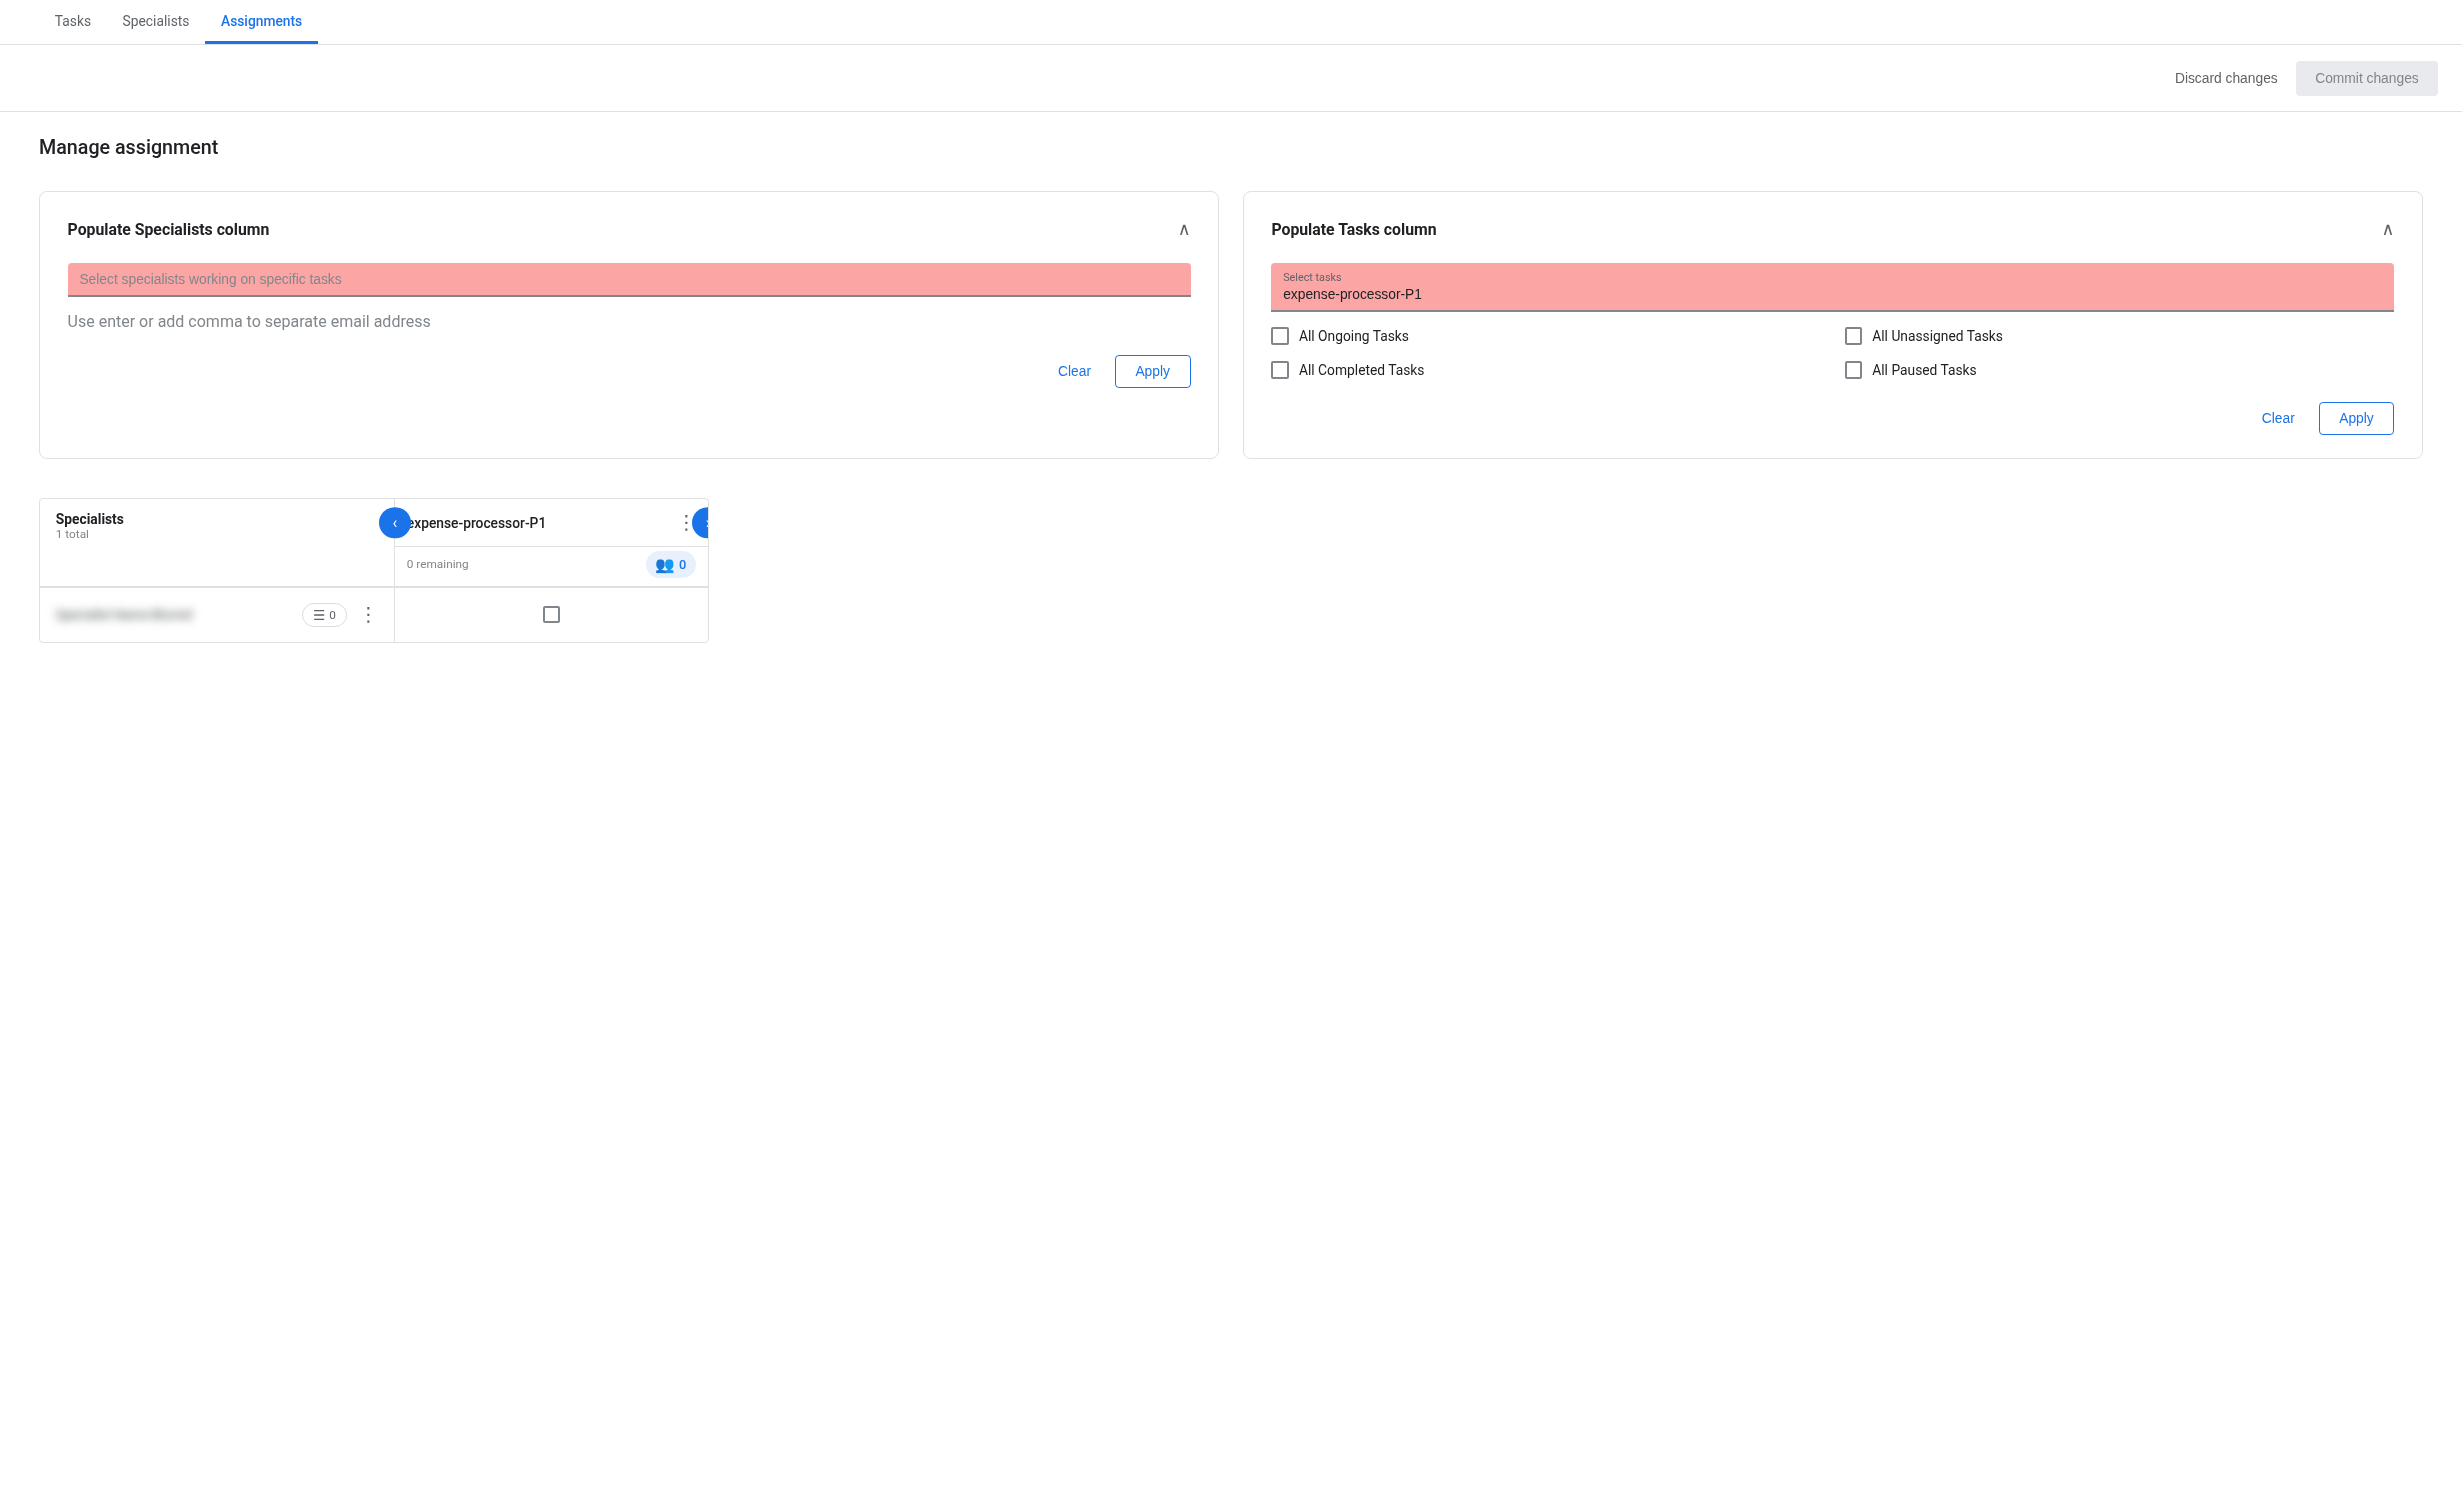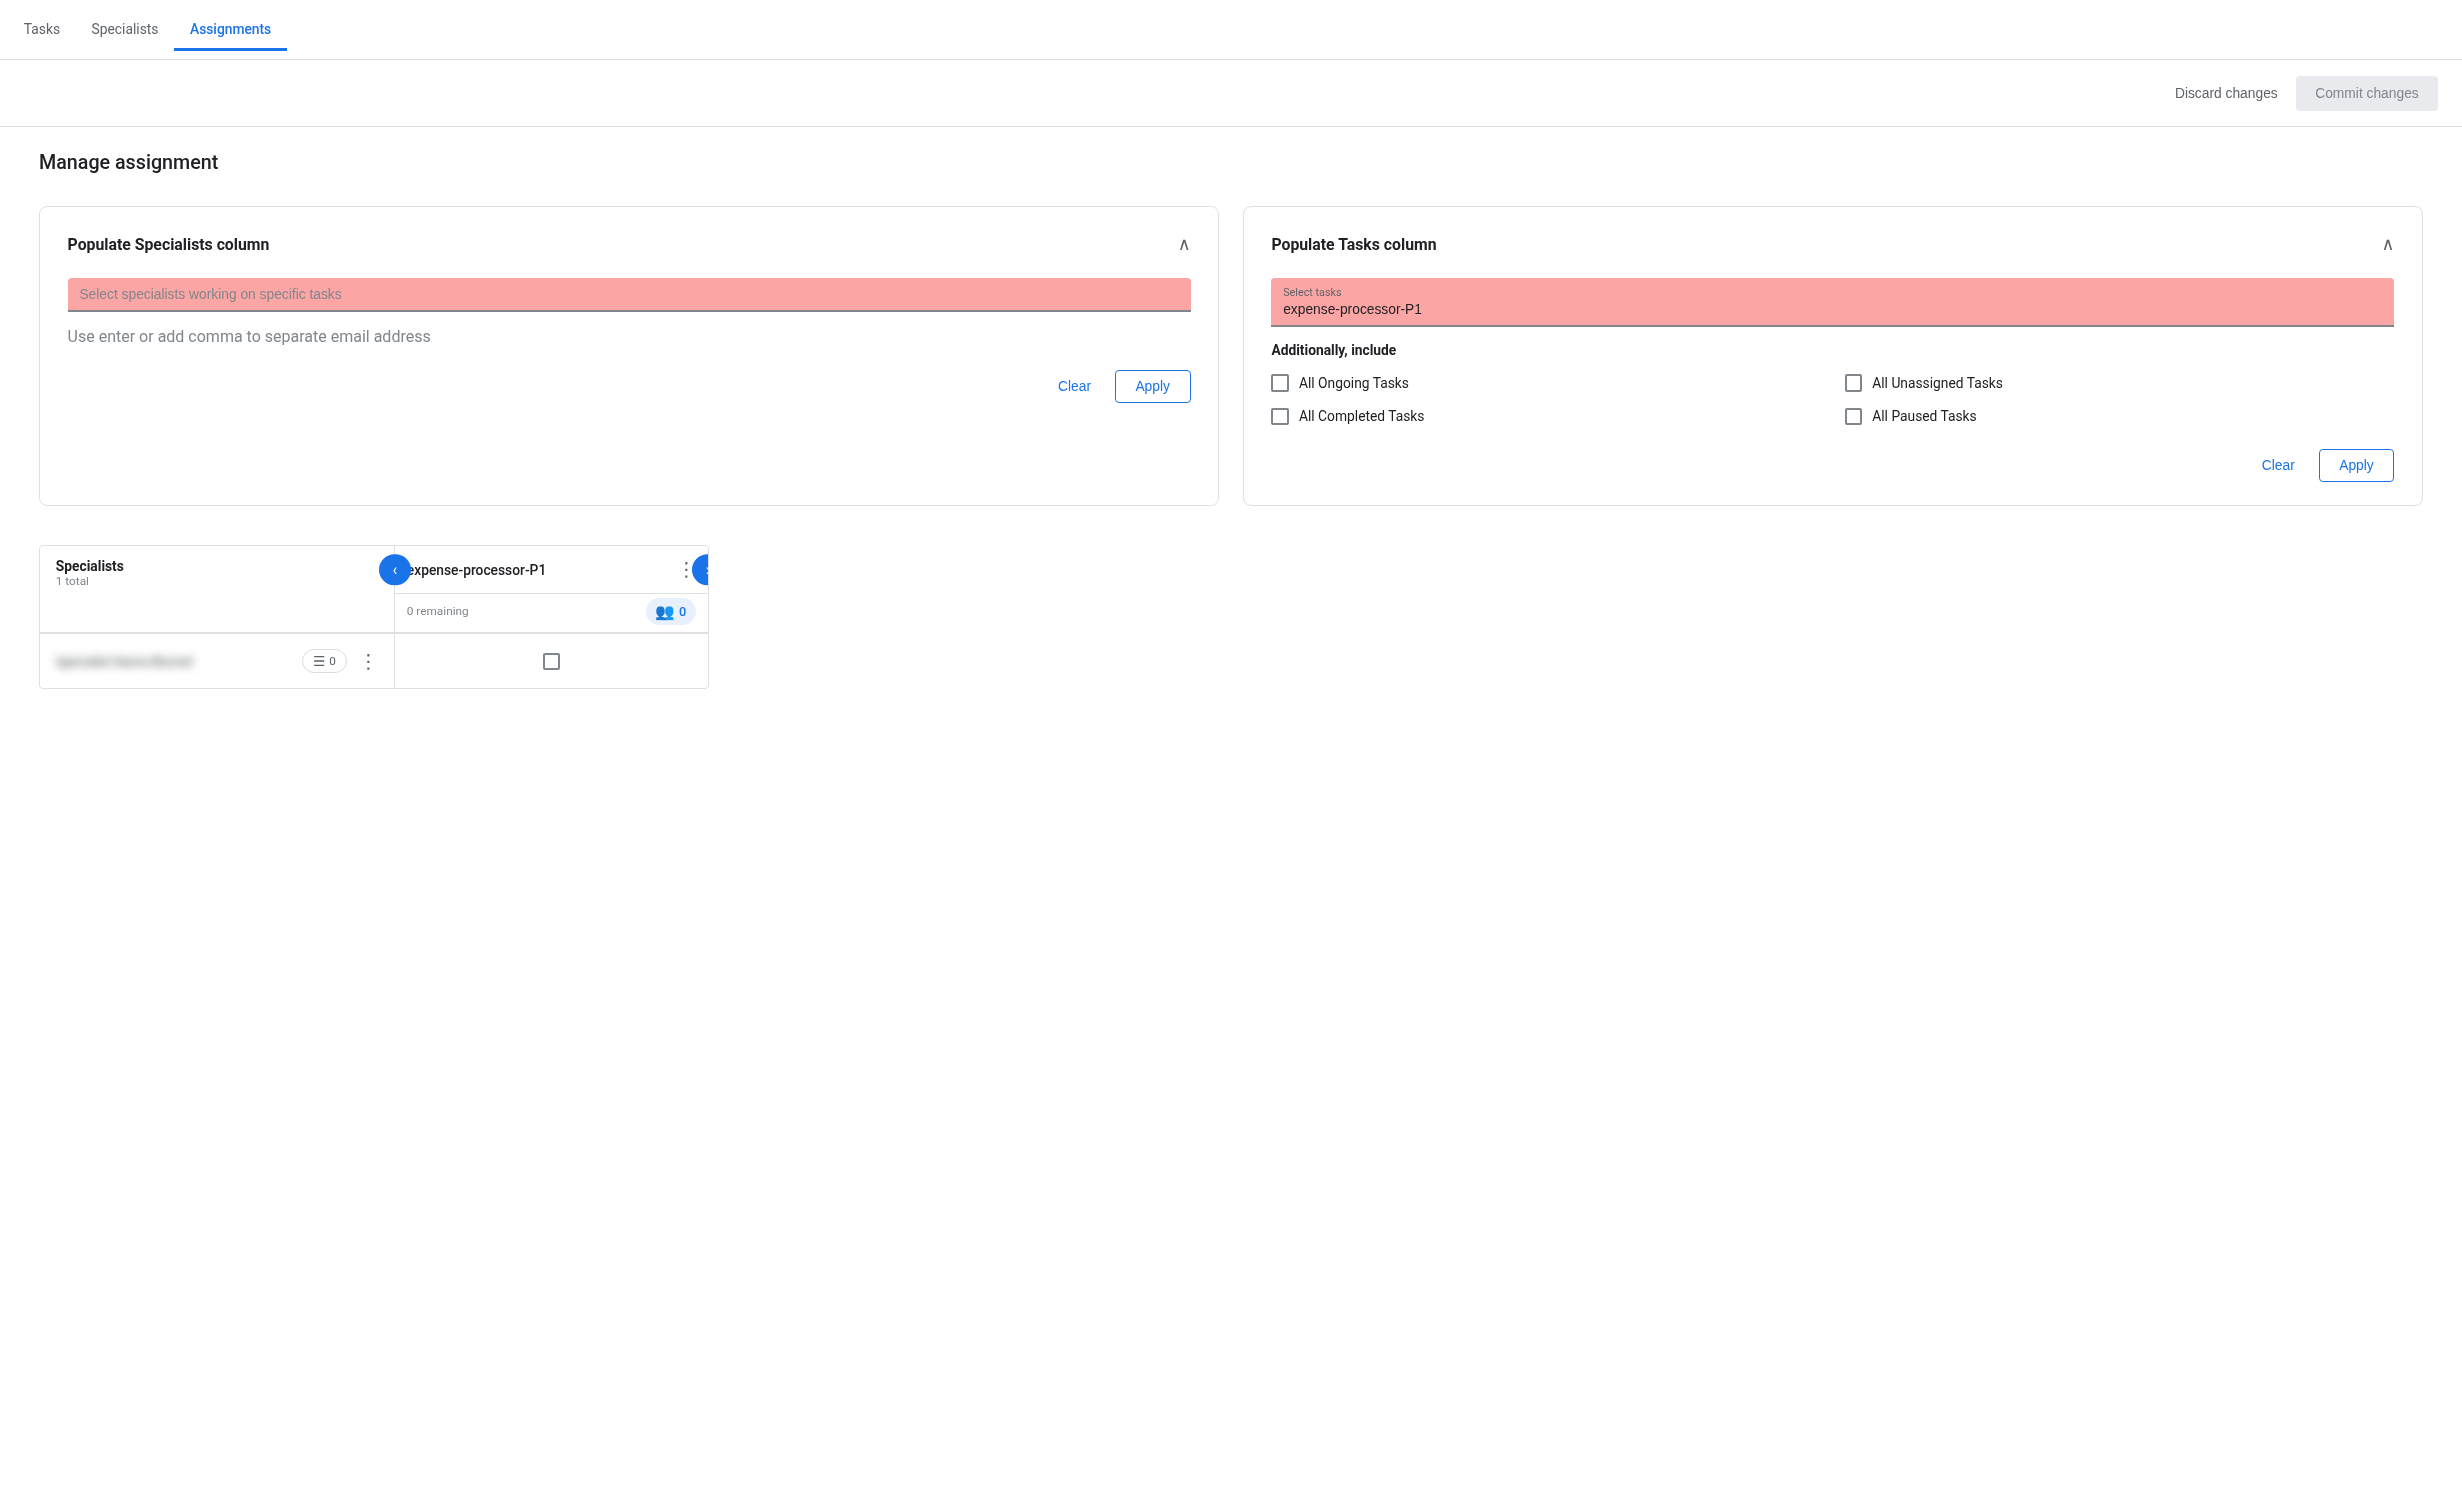--- a/index.html
+++ b/index.html
@@ -8,22 +8,22 @@
       background: #fff;
       color: #202124;
       font-size: 13.8px;
     }
 
     
     .top-nav {
       display: flex;
       align-items: center;
       border-bottom: 1px solid #e0e0e0;
-      padding: 0 8px;
-      height: 60px;
+      padding: 0 39px;
+      height: 45px;
     }
     .nav-tab {
       padding: 11.8px 15.8px;
       cursor: pointer;
       font-size: 13.8px;
       color: #5f6368;
       border-bottom: 3px solid transparent;
       margin-bottom: -1px;
       text-decoration: none;
     }
@@ -408,21 +408,20 @@
       <div class="card-header">
         <span class="card-title">Populate Tasks column</span>
         <span class="chevron-icon">∧</span>
       </div>
 
       <div class="field-container">
         <div class="field-label">Select tasks</div>
         <input class="field-input" type="text" value="expense-processor-P1" style="">
       </div>
 
-      <div class="additionally-label">Additionally, include</div>
 
       <div class="checkbox-grid">
         <div class="checkbox-item">
           <div class="checkbox-box"></div>
           <span class="checkbox-label-text">All Ongoing Tasks</span>
         </div>
         <div class="checkbox-item">
           <div class="checkbox-box"></div>
           <span class="checkbox-label-text">All Unassigned Tasks</span>
         </div>

